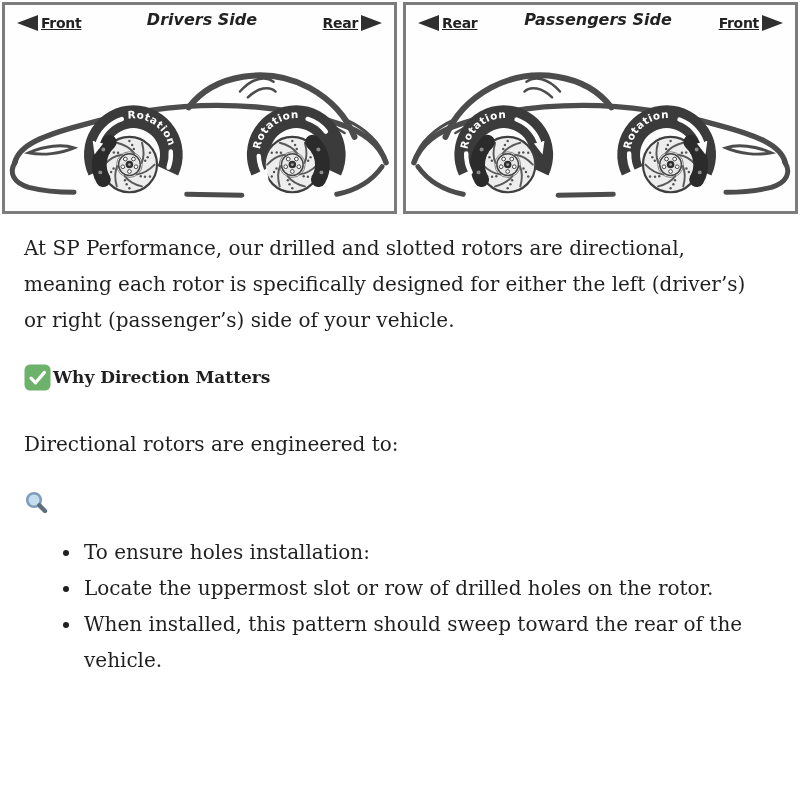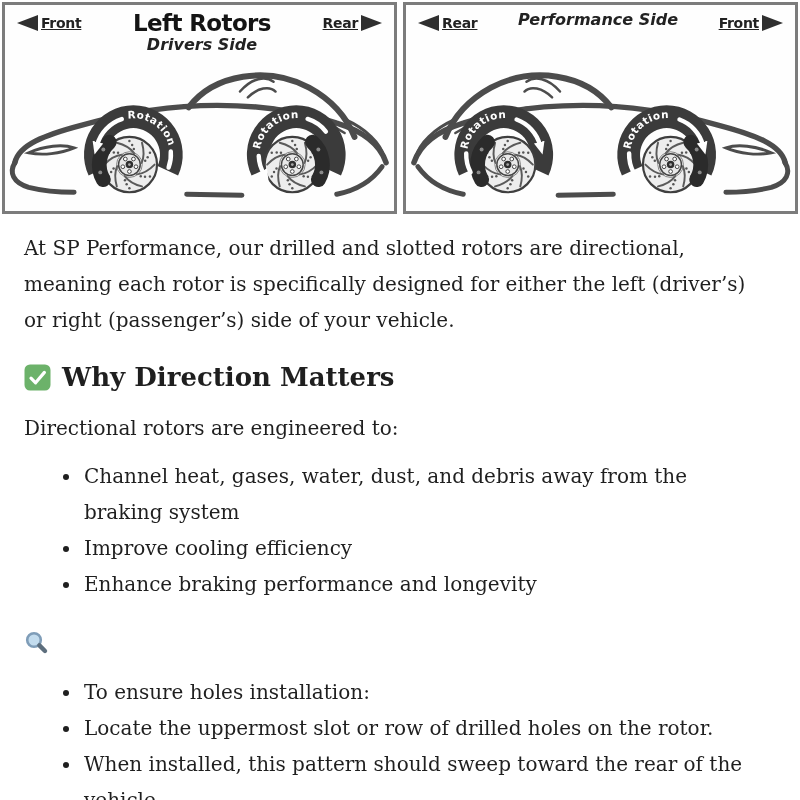--- a/index.html
+++ b/index.html
@@ -27,42 +27,41 @@
 
   .car-stroke{fill:none;stroke:#4c4c4c;stroke-linecap:round;}
   .rot-arc{fill:none;stroke:#ffffff;stroke-width:4.5;stroke-linecap:round;}
   .rot-guide{fill:none;stroke:none;}
   .rot-text{fill:#ffffff;font-family:"DejaVu Sans", sans-serif;font-weight:bold;
             font-size:10.5px;letter-spacing:0.6px;}
 
   
   .article{margin:16px 0 0 24px;width:742px;font-size:20px;line-height:36px;}
   .intro{margin:0;}
-  .heading{display:flex;align-items:center;gap:11px;margin-top:22px;font-size:26px;line-height:34px;}
+  .heading{display:flex;align-items:center;gap:2px;margin-top:22px;font-size:17px;line-height:34px;}
   .heading.h-bold{font-weight:bold;font-family:"DejaVu Serif", serif;}
   .heading .ic{flex:0 0 auto;display:inline-flex;}
-  .lead{margin:16px 0 0 0;}
+  .lead{margin:32px 0 0 0;}
   ul.blist{margin:12px 0 0 0;padding-left:58px;list-style:disc;}
   ul.blist li{margin:0;padding-left:2px;}
   .heading.h2{margin-top:28px;}
   ul.blist.second{margin-top:18px;}
 </style>
 </head>
 <body>
 
 <div class="diagram">
 
   <div class="panel">
     <div class="panel-header">
       <div class="dir">
         <span class="tri tri-left"></span>
         <span class="lbl">Front</span>
       </div>
       <div class="titles">
-        <div class="title">Left Rotors</div>
         <div class="subtitle">Drivers Side</div>
       </div>
       <div class="dir">
         <span class="lbl">Rear</span>
         <span class="tri tri-right"></span>
       </div>
     </div>
 
     <svg class="car-svg" viewBox="0 0 394 152">
       <defs>
@@ -179,21 +178,21 @@
     </svg>
   </div>
 
   <div class="panel">
     <div class="panel-header">
       <div class="dir">
         <span class="tri tri-left"></span>
         <span class="lbl">Rear</span>
       </div>
       <div class="titles">
-        <div class="subtitle">Performance Side</div>
+        <div class="subtitle">Passengers Side</div>
       </div>
       <div class="dir">
         <span class="lbl">Front</span>
         <span class="tri tri-right"></span>
       </div>
     </div>
 
     <svg class="car-svg" viewBox="0 0 394 152">
       <use href="#carL" transform="translate(394,0) scale(-1,1)"></use>
 
@@ -223,25 +222,20 @@
       <svg width="27" height="27" viewBox="0 0 27 27">
         <rect x="0.5" y="0.5" width="26" height="26" rx="5.5" fill="#6cb26a"></rect>
         <path d="M 7 14.2 L 11.6 18.8 L 20.4 8.4" fill="none" stroke="#ffffff" stroke-width="3.2" stroke-linecap="round" stroke-linejoin="round"></path>
       </svg>
     </span>
     <span>Why Direction Matters</span>
   </div>
 
   <p class="lead">Directional rotors are engineered to:</p>
 
-  <ul class="blist">
-    <li>Channel heat, gases, water, dust, and debris away from the braking system</li>
-    <li>Improve cooling efficiency</li>
-    <li>Enhance braking performance and longevity</li>
-  </ul>
 
   <div class="heading h2">
     <span class="ic">
       <svg width="26" height="26" viewBox="0 0 26 26">
         <circle cx="10" cy="10" r="6.8" fill="#c3dcee" stroke="#7f9db8" stroke-width="2.6"></circle>
         <line x1="15.4" y1="15.4" x2="21" y2="21" stroke="#5d6e7d" stroke-width="4.4" stroke-linecap="round"></line>
       </svg>
     </span>
   </div>
 

